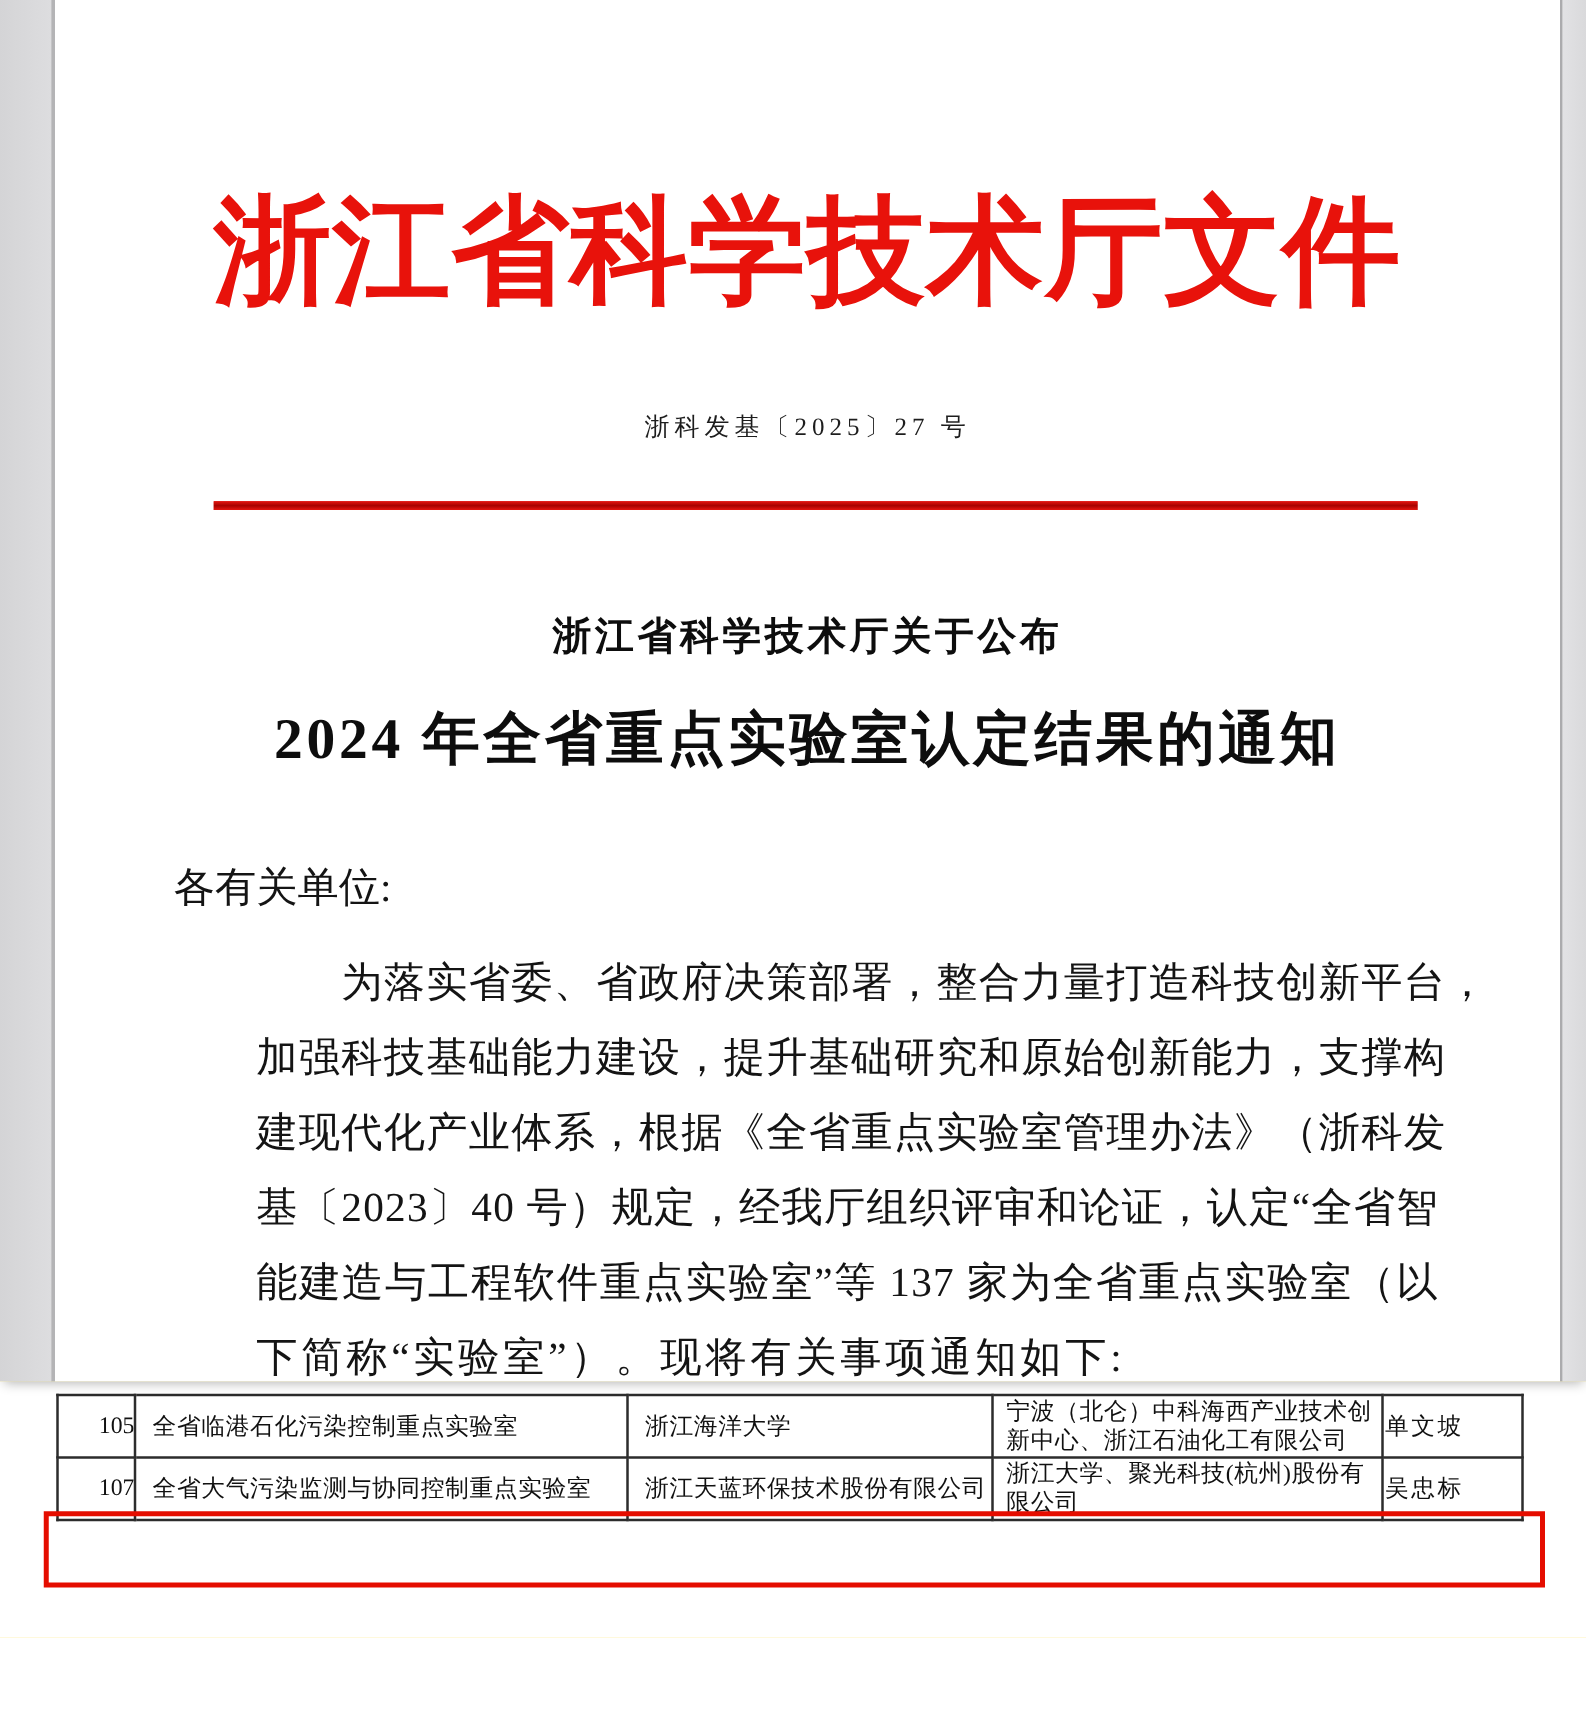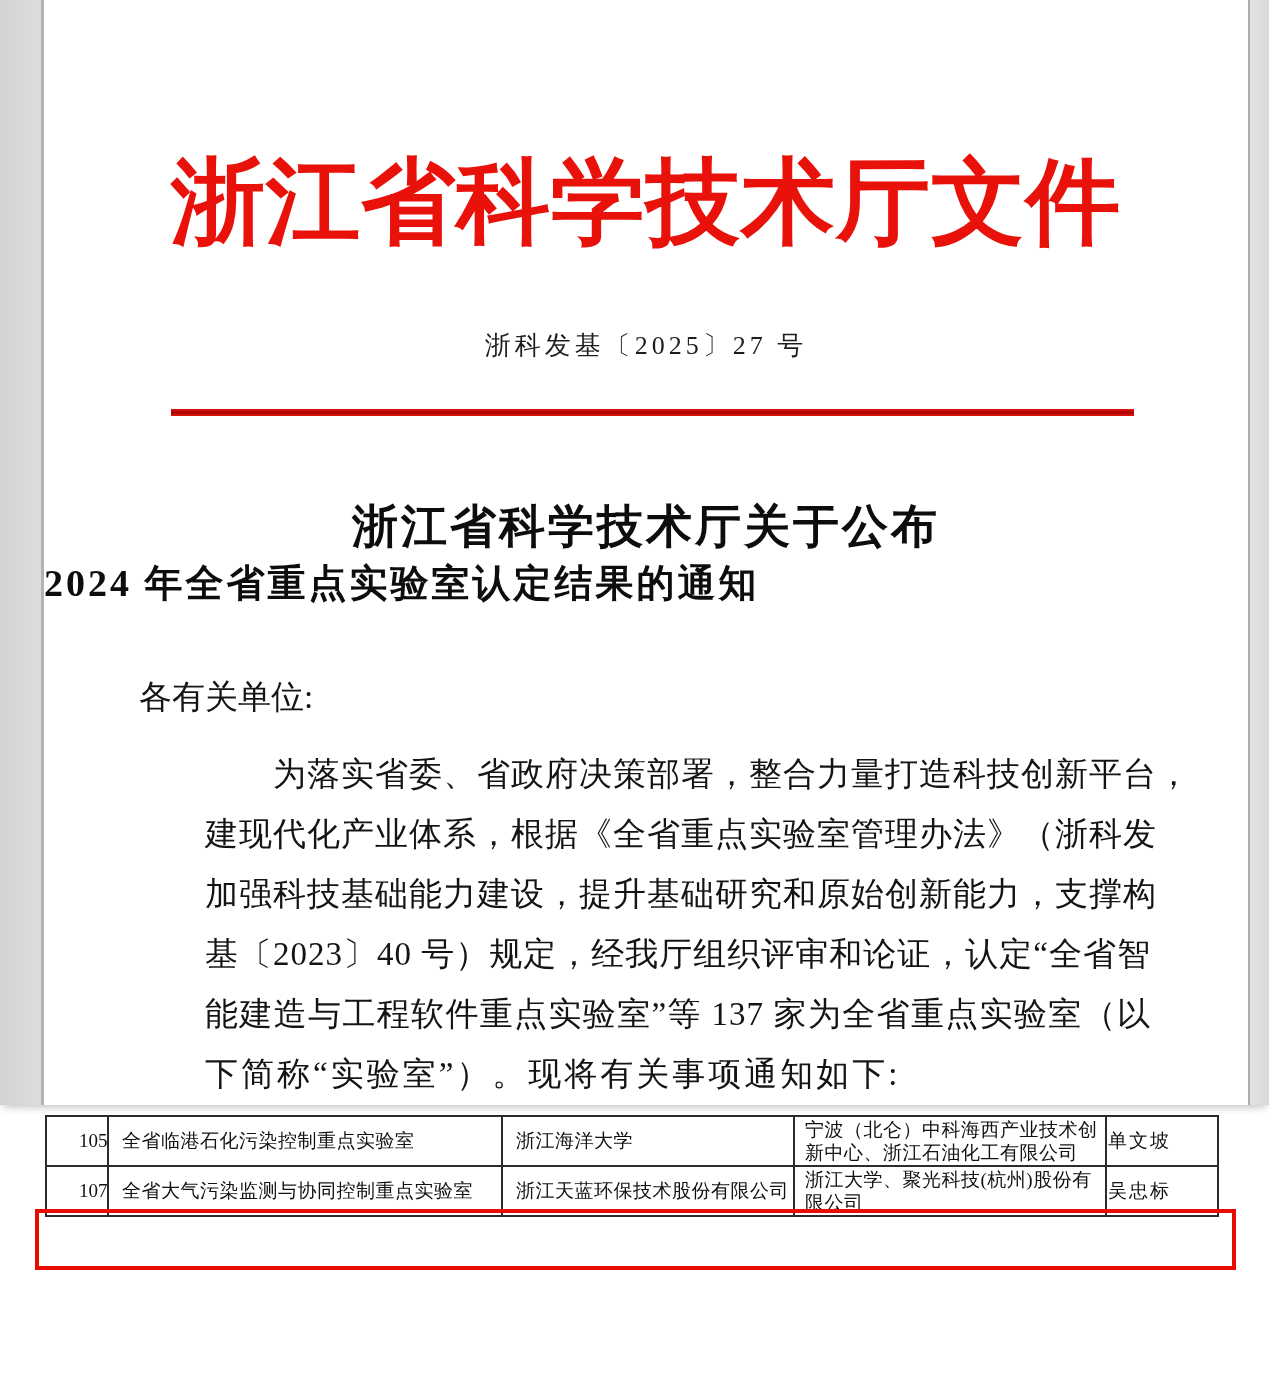--- a/index.html
+++ b/index.html
@@ -57,42 +57,44 @@
     font-size: 94px;
     line-height: 120px;
     font-weight: bold;
     letter-spacing: 1px;
     color: var(--accent-red);
     white-space: nowrap;
   }
   .doc-number {
     margin-top: 66px;
     text-align: center;
-    font-size: 26px;
+    font-size: 20px;
     letter-spacing: 4px;
     color: #1d1d1d;
   }
   .red-rule {
     margin-top: 46px;
     margin-left: 127px;
     width: 963px;
     height: 7px;
     background: linear-gradient(to bottom, #e41610, #a80300 50%, #e41610);
     background-color: var(--rule-red);
   }
   .notice-title-1 {
     margin-top: 80px;
     text-align: center;
-    font-size: 46px;
+    font-size: 31px;
     font-weight: bold;
     letter-spacing: 3px;
     color: #0d0d0d;
   }
   .notice-title-2 {
-    font-size: 38px;
+    margin-top: 30px;
+    text-align: center;
+    font-size: 46px;
     font-weight: bold;
     letter-spacing: 3px;
     color: #0d0d0d;
   }
   .salutation {
     margin-top: 66px;
     margin-left: 95px;
     font-size: 33px;
     color: #141414;
   }
@@ -189,22 +191,22 @@
 
       <div class="red-rule"></div>
 
       <div class="notice-title-1">浙江省科学技术厅关于公布</div>
       <div class="notice-title-2">2024 年全省重点实验室认定结果的通知</div>
 
       <div class="salutation">各有关单位:</div>
 
       <div class="body-para">
         <div class="body-line indent">为落实省委、省政府决策部署，整合力量打造科技创新平台，</div>
+        <div class="body-line">加强科技基础能力建设，提升基础研究和原始创新能力，支撑构</div>
         <div class="body-line">建现代化产业体系，根据《全省重点实验室管理办法》（浙科发</div>
-        <div class="body-line">加强科技基础能力建设，提升基础研究和原始创新能力，支撑构</div>
         <div class="body-line">基〔2023〕40 号）规定，经我厅组织评审和论证，认定“全省智</div>
         <div class="body-line">能建造与工程软件重点实验室”等 137 家为全省重点实验室（以</div>
         <div class="body-line last">下简称“实验室”）。现将有关事项通知如下:</div>
       </div>
     </div>
   </div>
 
   <div class="sheet">
     <table class="results">
       <colgroup>

